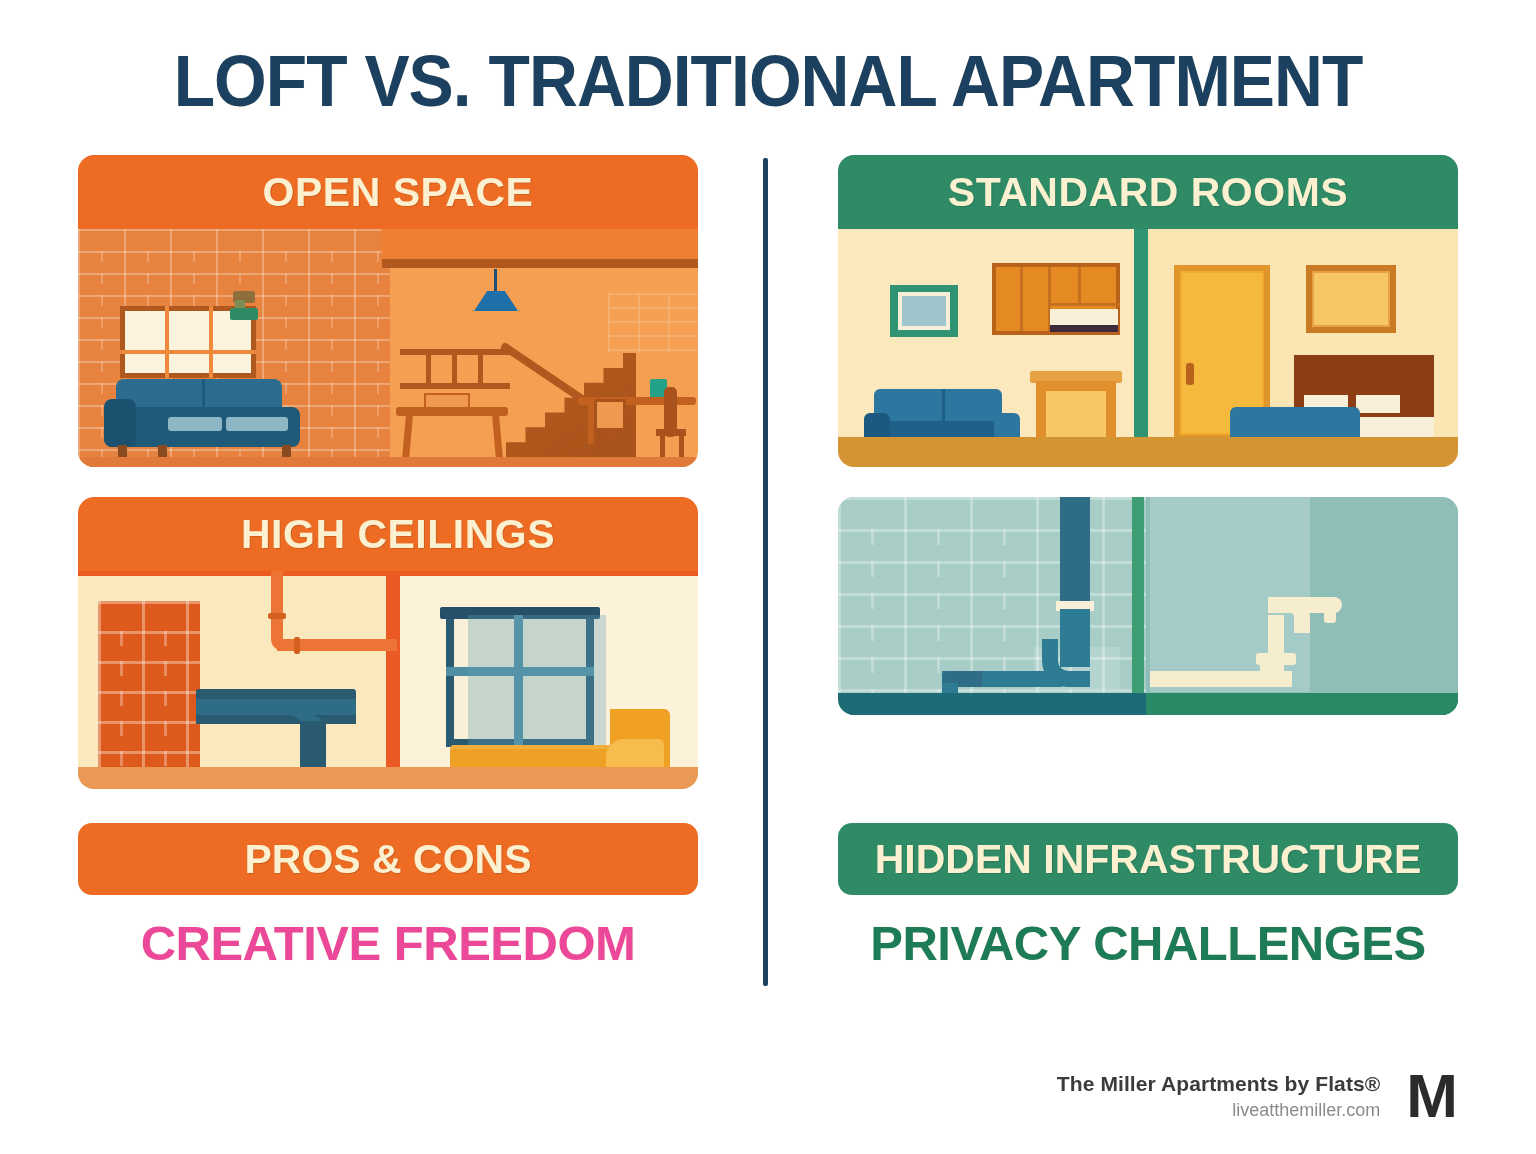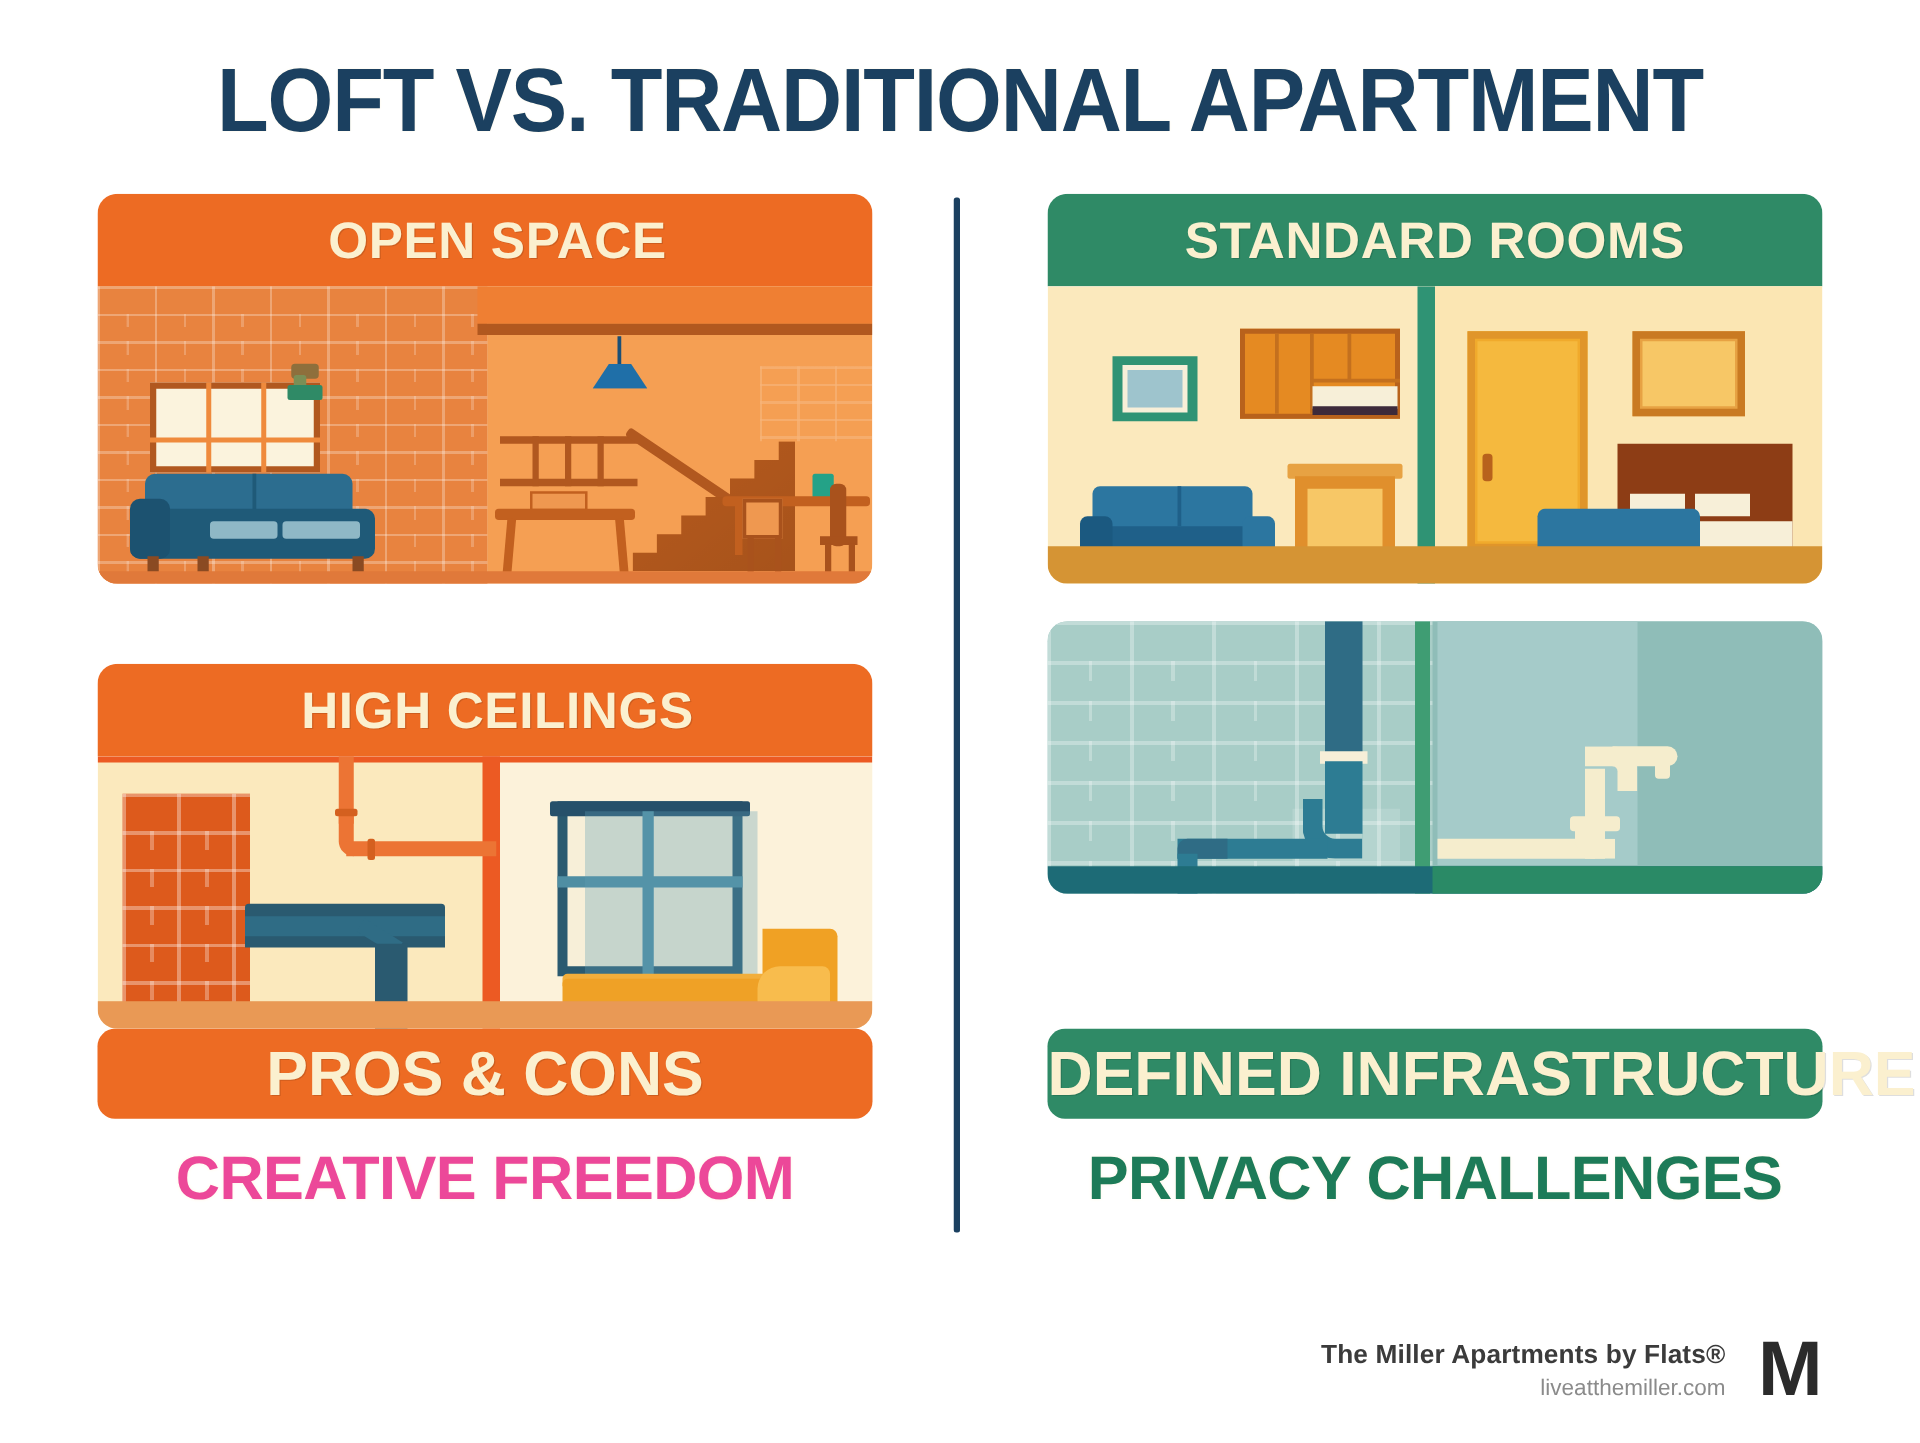--- a/index.html
+++ b/index.html
@@ -45,21 +45,21 @@
   .green  .panel-head{background:#2f8a66;}
 
   .scene{position:relative;width:620px;overflow:hidden;}
   .p1 .scene{height:238px;}
   .p2 .scene{height:218px;}
 
   
   .pill{
     position:absolute;width:620px;height:72px;border-radius:14px;
     line-height:72px;text-align:center;white-space:nowrap;
-    font-size:50px;font-weight:bold;color:#fbf0cf;
+    font-size:41px;font-weight:bold;color:#fbf0cf;
     text-shadow:1px 1px 0 rgba(0,0,0,.13);
   }
   .pill.orange-bg{background:#ed6b23;}
   .pill.green-bg{background:#2f8a66;}
 
   .kicker{
     position:absolute;width:620px;text-align:center;white-space:nowrap;
     font-size:49px;font-weight:bold;letter-spacing:-0.5px;
     text-shadow:0 0 3px #fdf6e3;
   }
@@ -315,21 +315,21 @@
       <div class="a-chair1-leg"></div>
       <div class="a-chair1-leg2"></div>
       <div class="a-chair2-back"></div>
       <div class="a-chair2-seat"></div>
       <div class="a-chair2-leg"></div>
       <div class="a-chair2-leg2"></div>
       <div class="a-floor"></div>
     </div>
   </div>
 
-  <div class="panel orange p2" style="position:absolute;top:342px;left:0;margin-top:34px;">
+  <div class="panel orange p2" style="position:absolute;top:342px;left:0;">
     <div class="panel-head">HIGH CEILINGS</div>
     <div class="scene">
       <div class="b-bg"></div>
       <div class="b-wallR"></div>
       <div class="b-topline"></div>
       <div class="b-col"></div>
       <div class="b-brick"></div>
       <div class="b-brick-off"></div>
       <div class="b-pipe-v"></div>
       <div class="b-pipe-elbow"></div>
@@ -422,21 +422,21 @@
       <div class="d-fauc-v"></div>
       <div class="d-valve"></div>
       <div class="d-fauc-bend"></div>
       <div class="d-fauc-spout"></div>
       <div class="d-fauc-tip"></div>
       <div class="d-base"></div>
       <div class="d-base2"></div>
     </div>
   </div>
 
-  <div class="pill green-bg" style="top:668px;left:0;">DEFINED INFRASTRUCTURE</div>
+  <div class="pill green-bg" style="top:668px;left:0;">HIDDEN INFRASTRUCTURE</div>
   <div class="kicker green-tx" style="top:760px;left:0;">PRIVACY CHALLENGES</div>
 </div>
 
 <div class="footer">
   <div class="footer-text">
     <div class="brand">The Miller Apartments by Flats®</div>
     <div class="site">liveatthemiller.com</div>
   </div>
   <div class="logo-m">M</div>
 </div>

